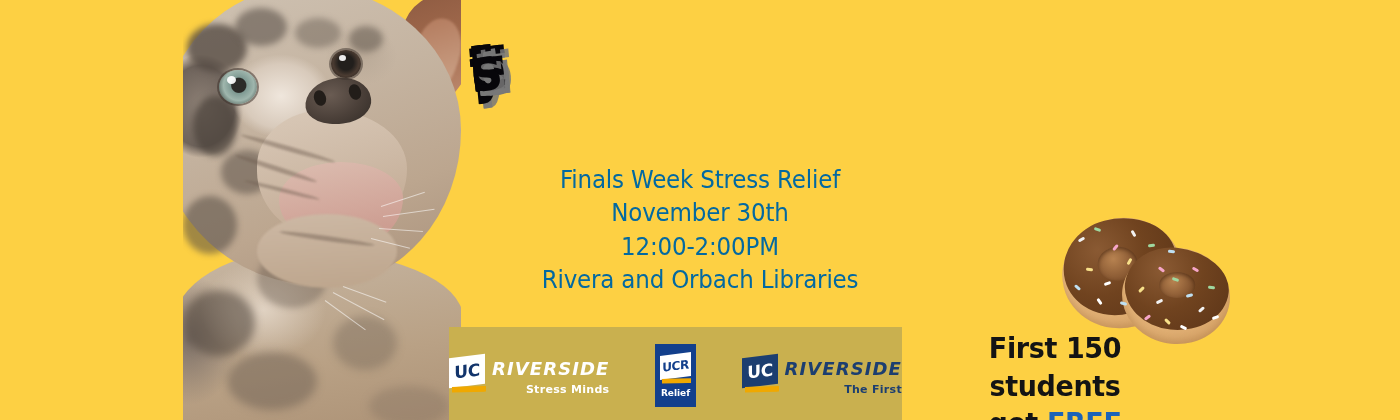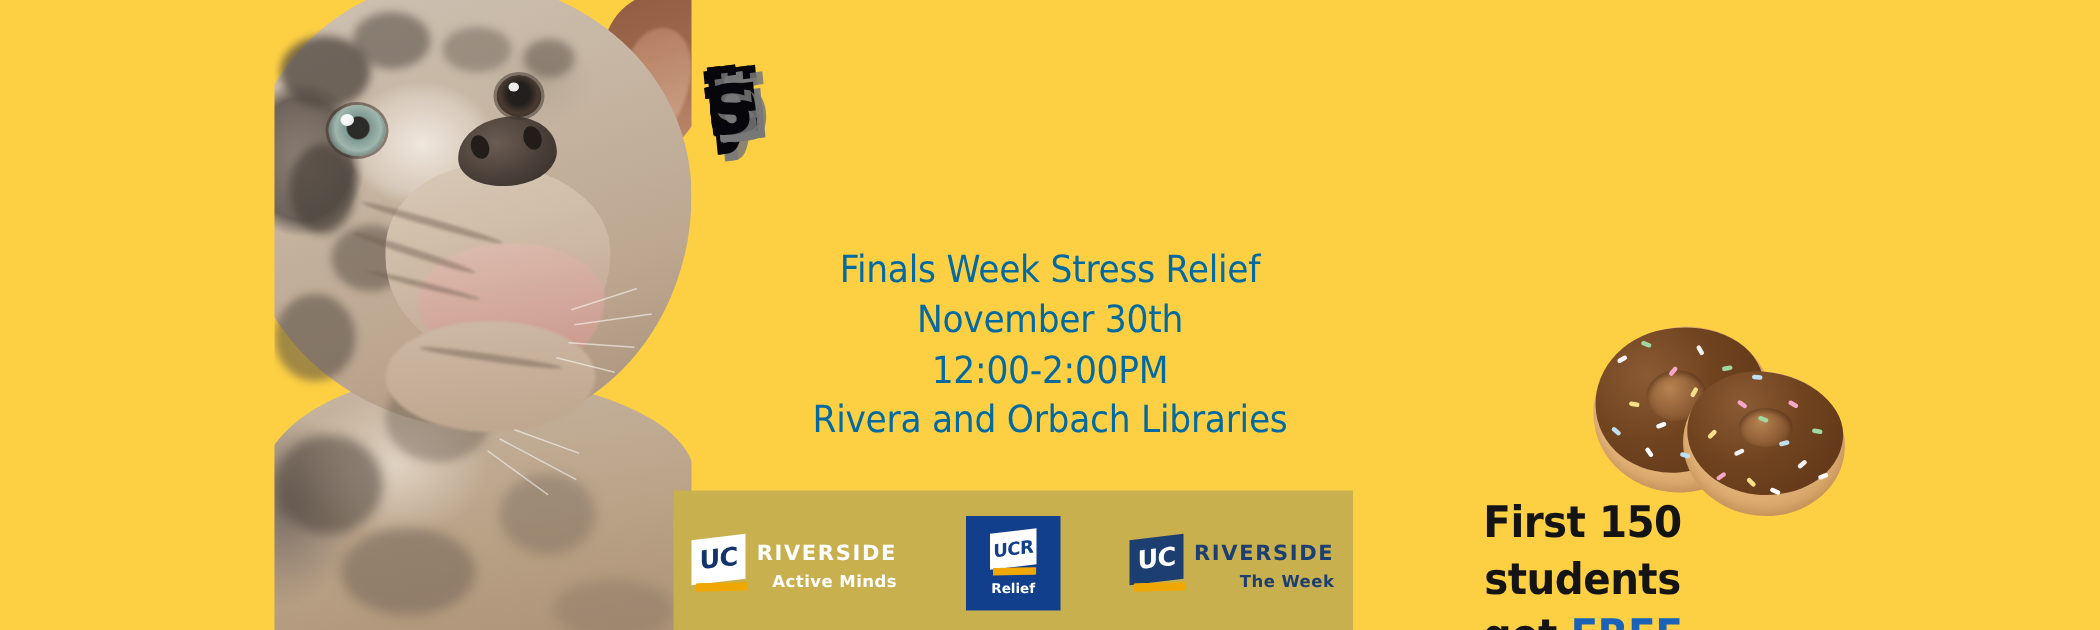--- a/index.html
+++ b/index.html
@@ -284,22 +284,23 @@
     position: absolute;
     left: 3px; bottom: -8px;
     width: 34px; height: 9px;
     background: #F0A800;
     clip-path: polygon(0 0, 100% 38%, 100% 100%, 0 62%);
   }
   .logo-words { line-height: 1; padding-top: 4px; }
   .logo-riverside {
     font-family: "DejaVu Sans", sans-serif;
     font-weight: 700;
-    font-size: 14px;
+    font-size: 18px;
     letter-spacing: 1.1px;
+    font-style: italic;
   }
   .logo-sub {
     font-family: "DejaVu Sans", sans-serif;
     font-weight: 700;
     font-size: 11px;
     letter-spacing: .3px;
     margin-top: 6px;
     text-align: right;
   }
 
@@ -493,41 +494,41 @@
   <div class="logo-bar">
 
     <div class="logo-uc logo-white">
       <div class="uc-mark">
         <div class="uc-box"></div>
         <div class="uc-txt">UC</div>
         <div class="uc-swoosh"></div>
       </div>
       <div class="logo-words">
         <div class="logo-riverside">RIVERSIDE</div>
-        <div class="logo-sub">Active Minds</div>
+        <div class="logo-sub">Stress Minds</div>
       </div>
     </div>
 
     <div class="logo-library">
       <div class="lib-mark">
         <div class="lib-txt">UCR</div>
         <div class="lib-swoosh"></div>
       </div>
       <div class="lib-word">Relief</div>
     </div>
 
     <div class="logo-uc logo-navy">
       <div class="uc-mark">
         <div class="uc-box"></div>
         <div class="uc-txt">UC</div>
         <div class="uc-swoosh"></div>
       </div>
       <div class="logo-words">
         <div class="logo-riverside">RIVERSIDE</div>
-        <div class="logo-sub">The Week</div>
+        <div class="logo-sub">The First</div>
       </div>
     </div>
 
   </div>
 
   <div class="cta">
     <div>First 150 students</div>
     <div><span>get </span><span class="free">FREE</span></div>
   </div>
 

